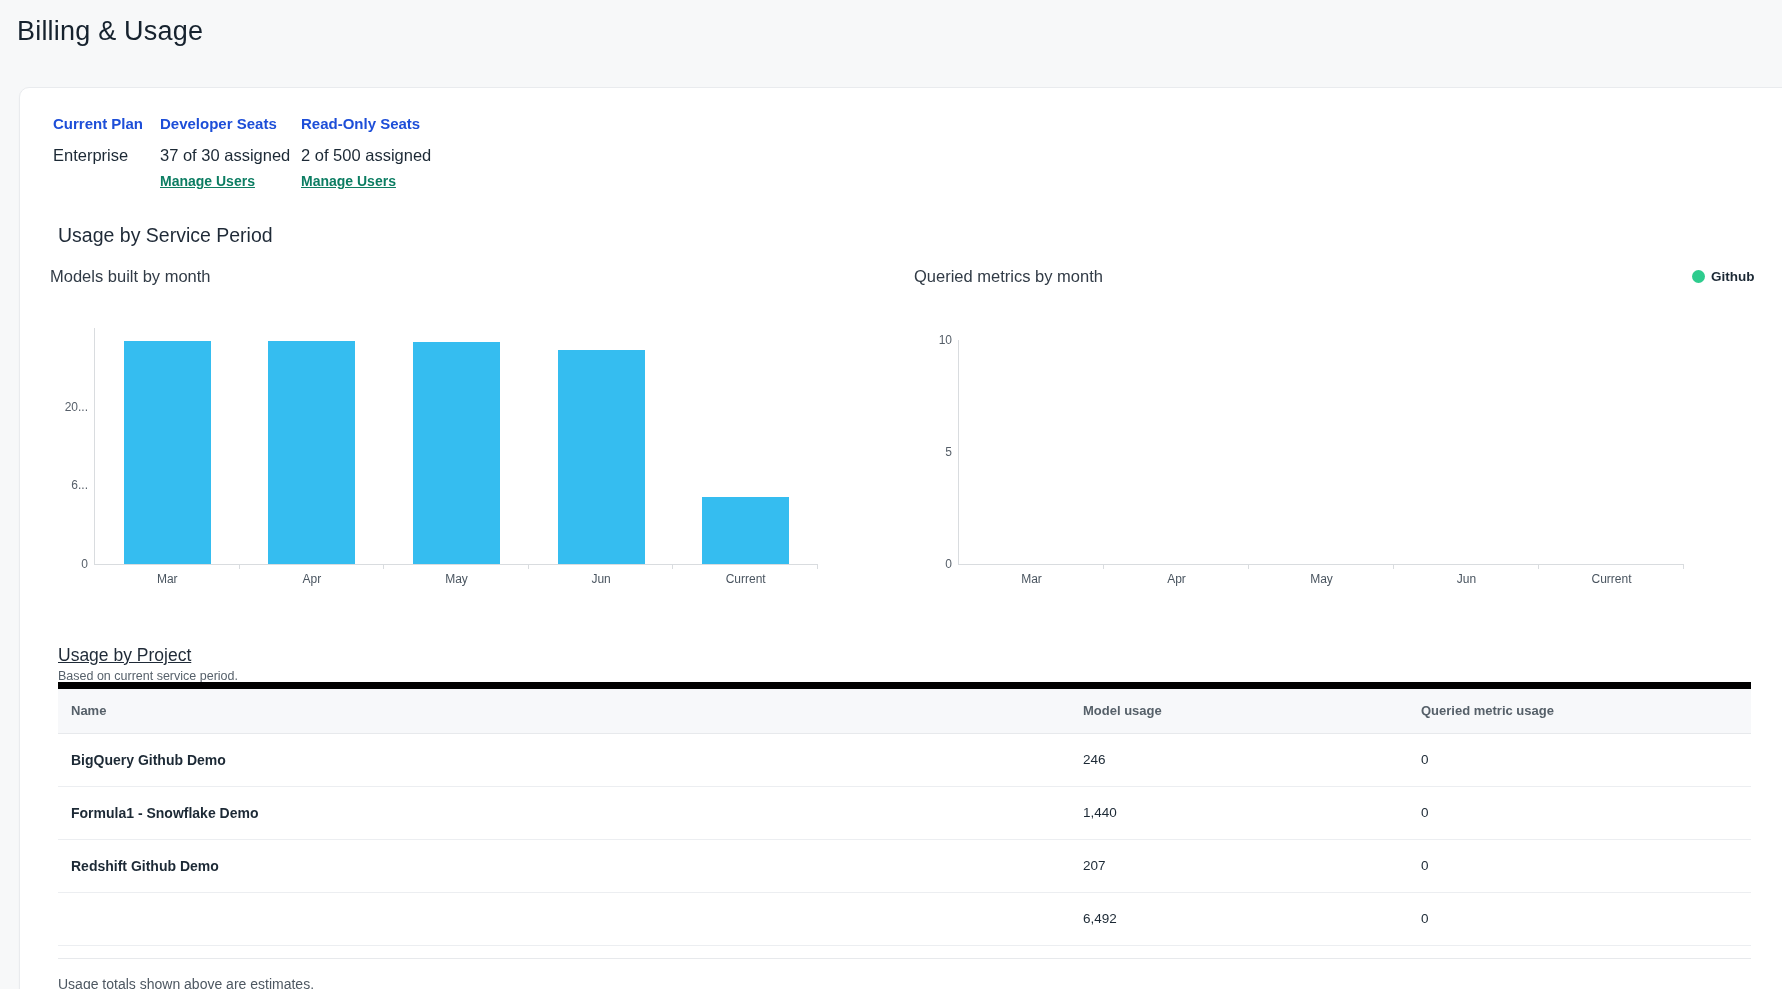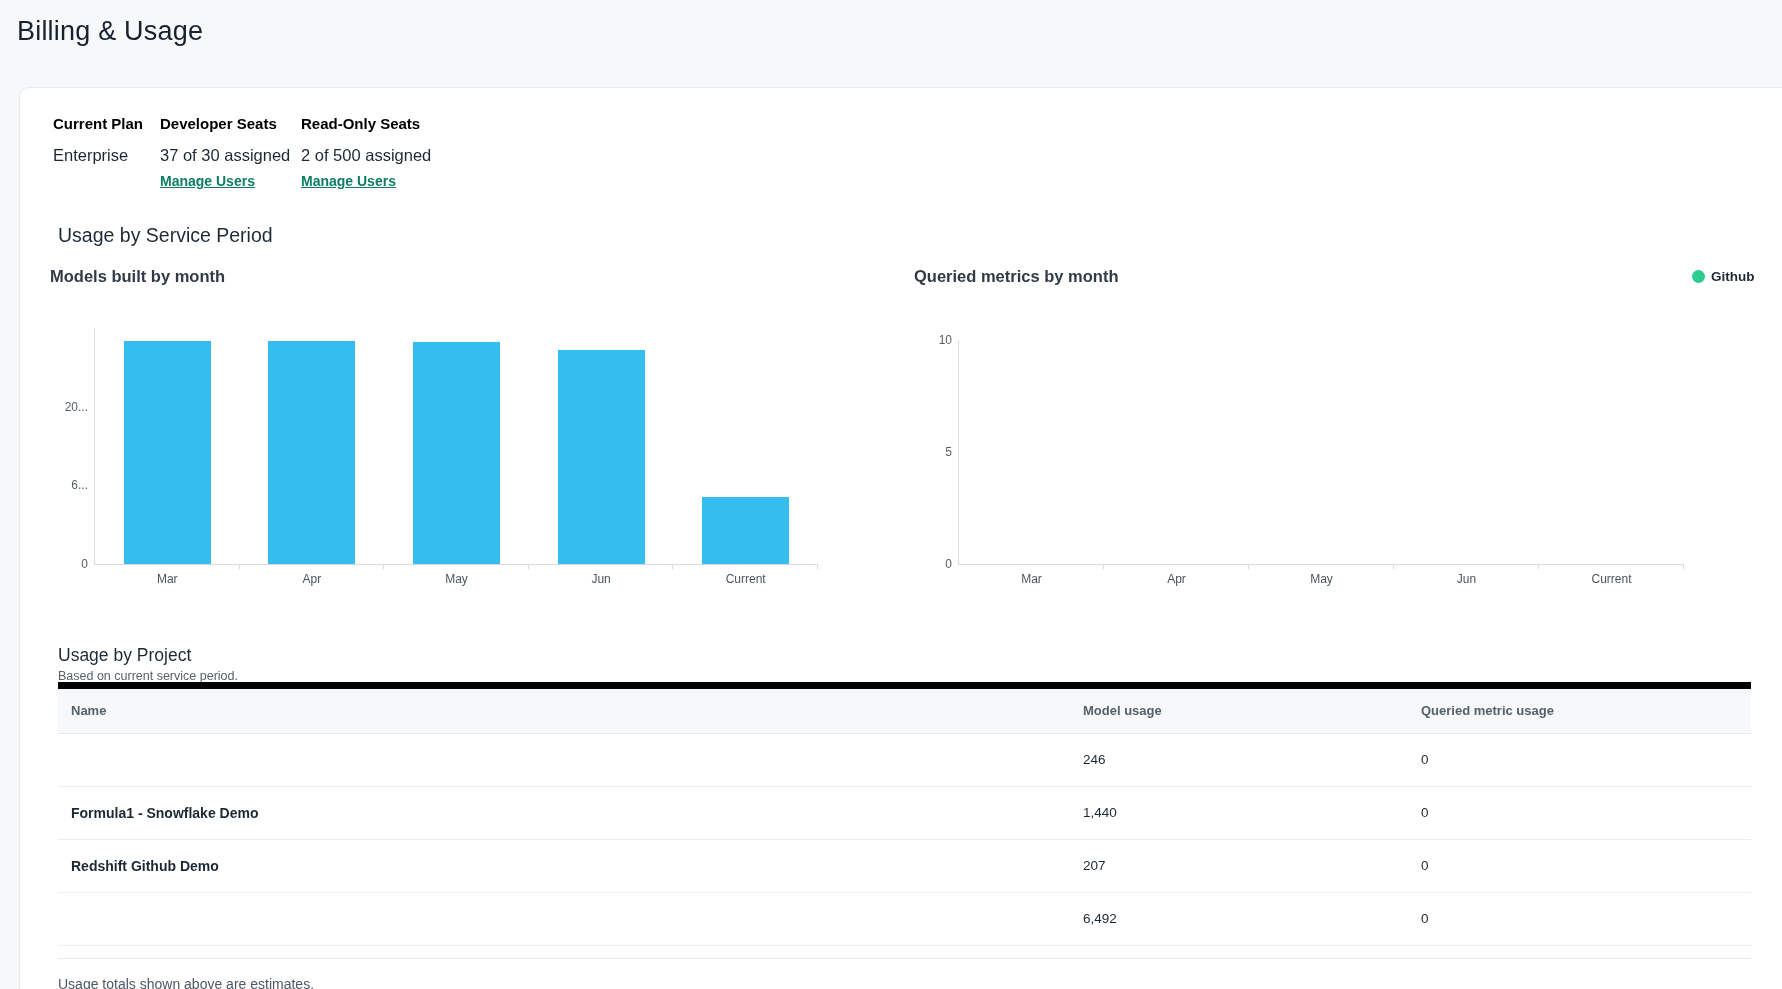--- a/index.html
+++ b/index.html
@@ -8,45 +8,45 @@
   
   .topbar{position:absolute;left:0;top:0;width:100%;height:87px;background:#f7f8f9;}
   .topbar h1{position:absolute;left:17px;top:16px;margin:0;font-size:27px;font-weight:400;
              color:#16222e;letter-spacing:.2px;}
   
   .card{position:absolute;left:19px;top:87px;width:1780px;height:940px;background:#ffffff;
         border:1px solid #e9ebee;border-radius:10px;box-shadow:0 1px 2px rgba(0,0,0,.03);}
   
   .plan-col{position:absolute;top:27px;}
   .plan-col.c0{left:33px;} .plan-col.c1{left:140px;} .plan-col.c2{left:281px;}
-  .plan-label{font-size:15px;font-weight:700;color:#000000;}
+  .plan-label{font-size:15px;font-weight:700;color:#1d4ed8;}
   .plan-value{margin-top:14px;font-size:16.5px;font-weight:400;color:#1c2935;}
   .plan-link{display:inline-block;margin-top:8px;font-size:14px;font-weight:600;color:#0c7d62;
              text-decoration:underline;cursor:pointer;}
   
   .section-heading{position:absolute;left:30px;top:128px;margin:8px;font-size:19.5px;
                    font-weight:500;color:#1f2a37;}
-  .chart-title{position:absolute;top:179px;margin:0;font-size:16.5px;font-weight:700;color:#313b46;}
+  .chart-title{position:absolute;top:179px;margin:0;font-size:16.5px;font-weight:400;color:#313b46;}
   .chart-title.t0{left:30px;} .chart-title.t1{left:894px;}
   
   .legend{position:absolute;left:1672px;top:181px;display:flex;align-items:center;gap:6px;}
   .legend-dot{width:13px;height:13px;border-radius:50%;background:#2ecc8e;}
   .legend-label{font-size:13.5px;font-weight:700;color:#1c2935;}
   
   .plot{position:absolute;border-left:1px solid #d9dcdf;border-bottom:1px solid #d9dcdf;}
   #chart1{left:74px;top:240px;width:723px;height:236px;}
   #chart2{left:938px;top:252px;width:725px;height:224px;}
   .bar{position:absolute;bottom:0;}
   .ytick{position:absolute;right:calc(100% + 7px);width:60px;text-align:right;
          font-size:12px;color:#565f69;line-height:16px;white-space:nowrap;}
   .xlabel{position:absolute;text-align:center;font-size:12px;color:#4a5560;line-height:14px;}
   .xtick{position:absolute;width:1px;height:5px;background:#d9dcdf;}
   
   .table-heading{position:absolute;left:38px;top:557px;margin:0;font-size:17.5px;
-                 font-weight:500;color:#1f2a37;}
+                 font-weight:500;color:#1f2a37;text-decoration:underline;}
   .table-sub{position:absolute;left:38px;top:581px;font-size:12.5px;color:#57616b;}
   .table{position:absolute;left:38px;top:594px;width:1693px;}
   .thead{position:relative;height:44px;background:#f7f8fa;border-top:7px solid #000000;
          border-bottom:1px solid #e7e9ec;}
   .th{position:absolute;top:0;height:44px;line-height:44px;font-size:13px;font-weight:600;
       color:#566069;}
   .trow{position:relative;height:52px;border-bottom:1px solid #eceef1;}
   .td{position:absolute;top:0;height:52px;line-height:52px;font-size:13.5px;color:#1c2935;}
   .td.name-cell{font-size:14px;font-weight:700;}
   .col-name{left:13px;} .col-model{left:1025px;} .col-queried{left:1363px;}
@@ -129,20 +129,21 @@
     <div class="table-sub">Based on current service period.</div>
 
     <div class="table">
       <div class="thead">
         <div class="th col-name">Name</div>
         <div class="th col-model">Model usage</div>
         <div class="th col-queried">Queried metric usage</div>
       </div>
       <div id="rows">
           <div class="trow">
+            <div class="td name-cell col-name">BigQuery Github Demo</div>
             <div class="td col-model">246</div>
             <div class="td col-queried">0</div>
           </div>
           <div class="trow">
             <div class="td name-cell col-name">Formula1 - Snowflake Demo</div>
             <div class="td col-model">1,440</div>
             <div class="td col-queried">0</div>
           </div>
           <div class="trow">
             <div class="td name-cell col-name">Redshift Github Demo</div>

